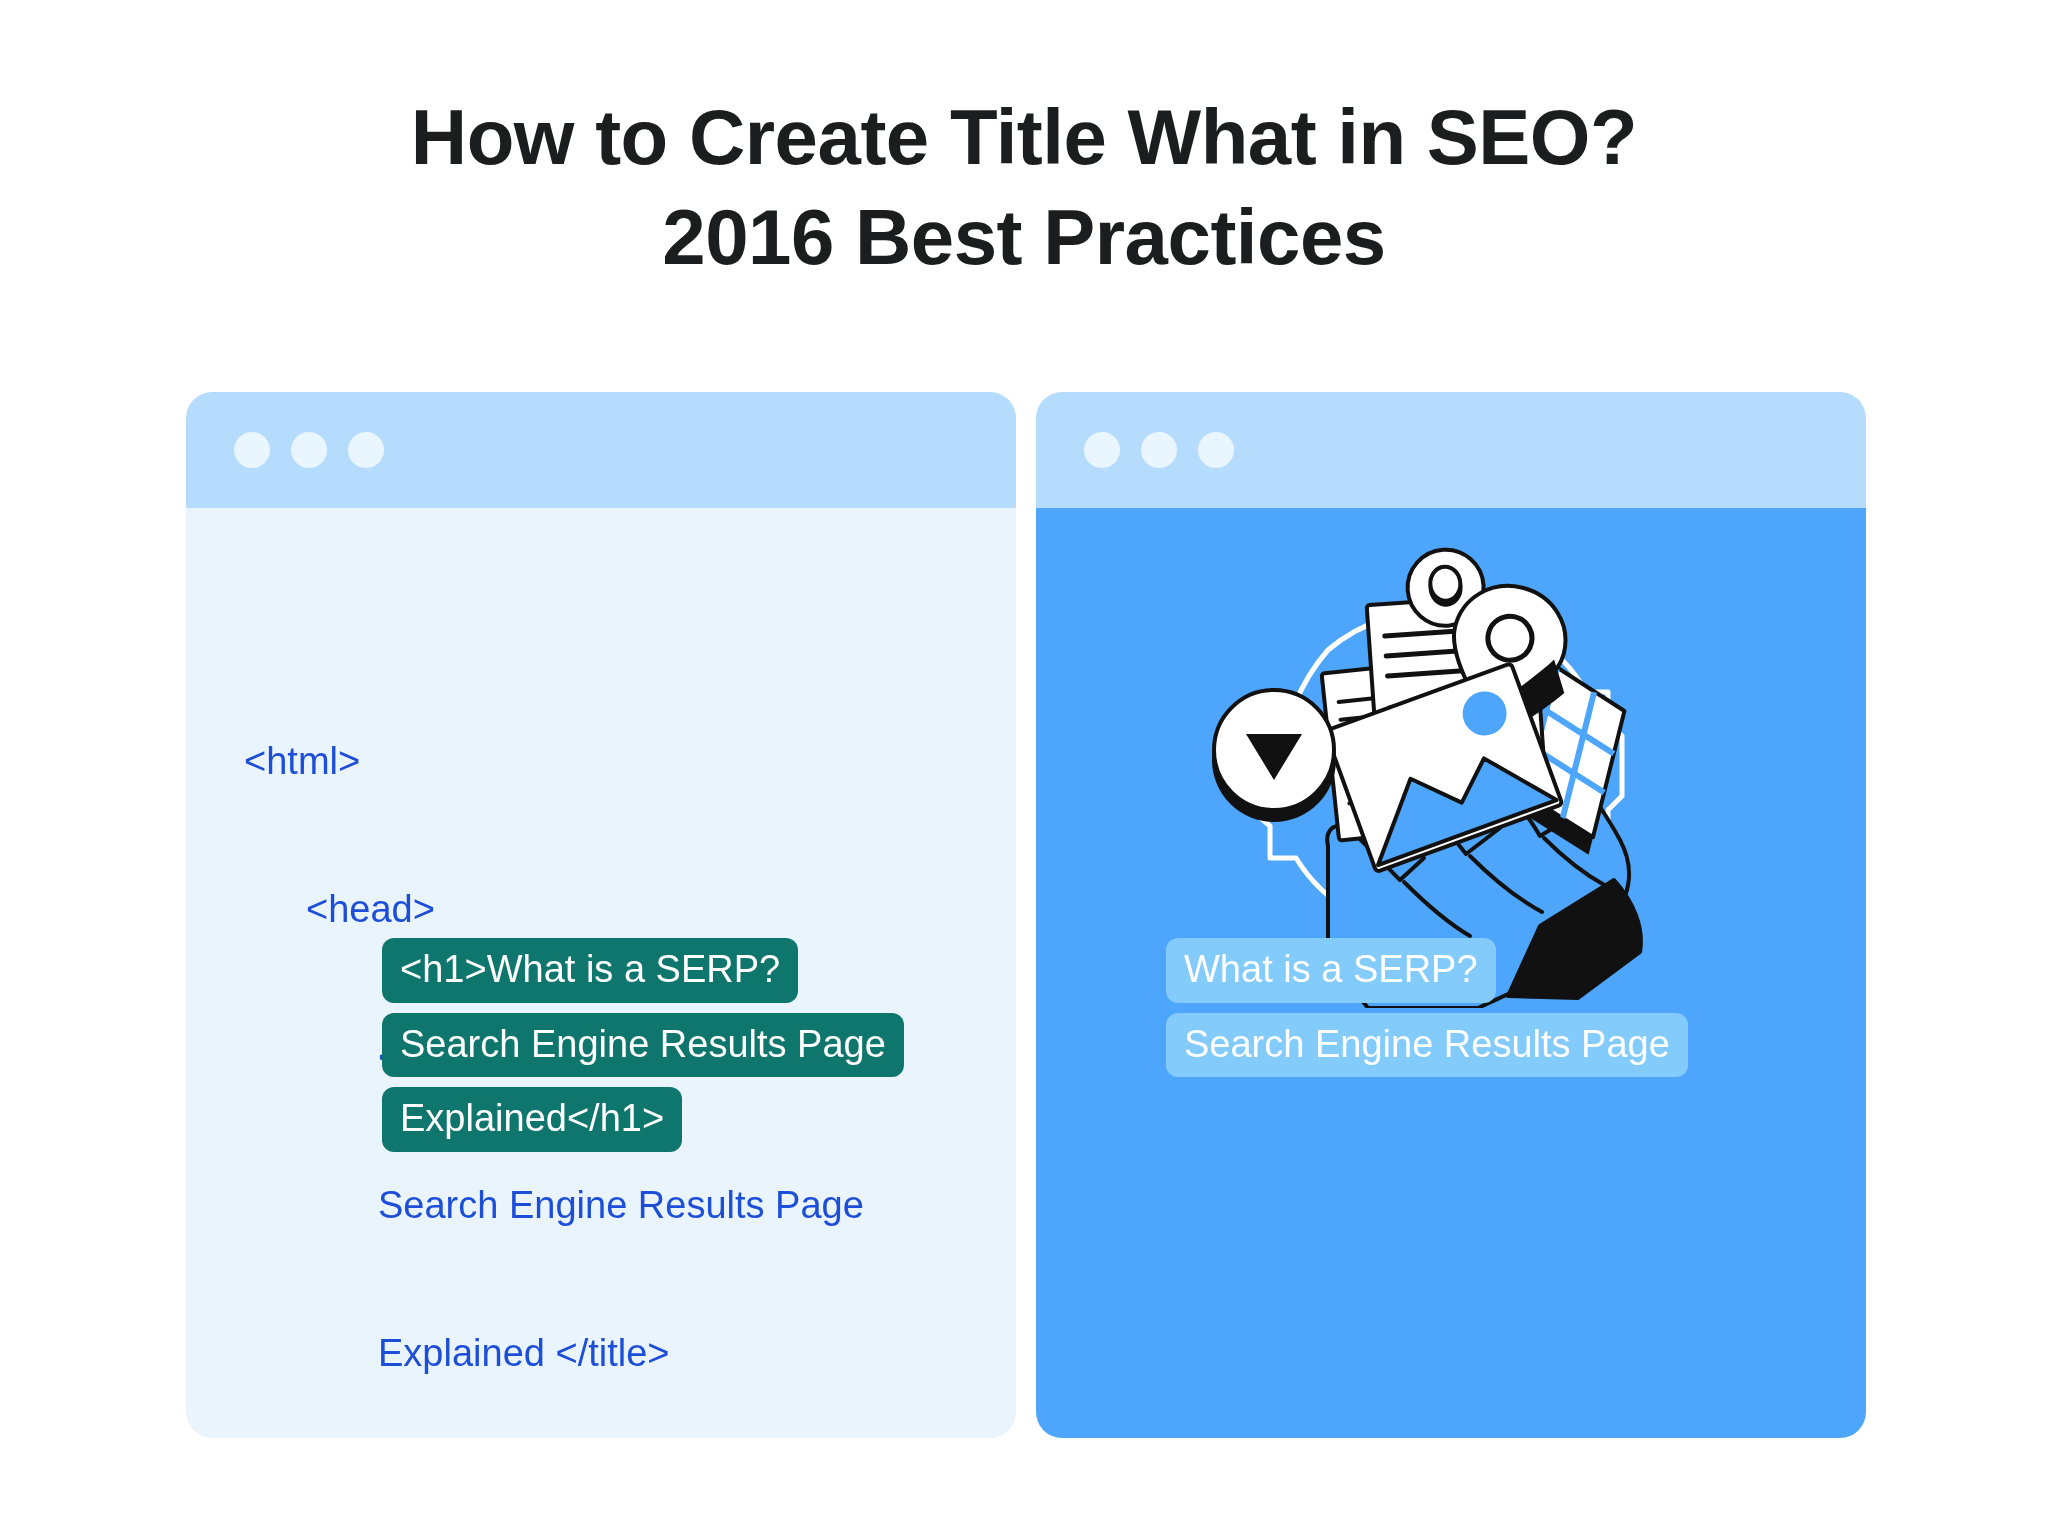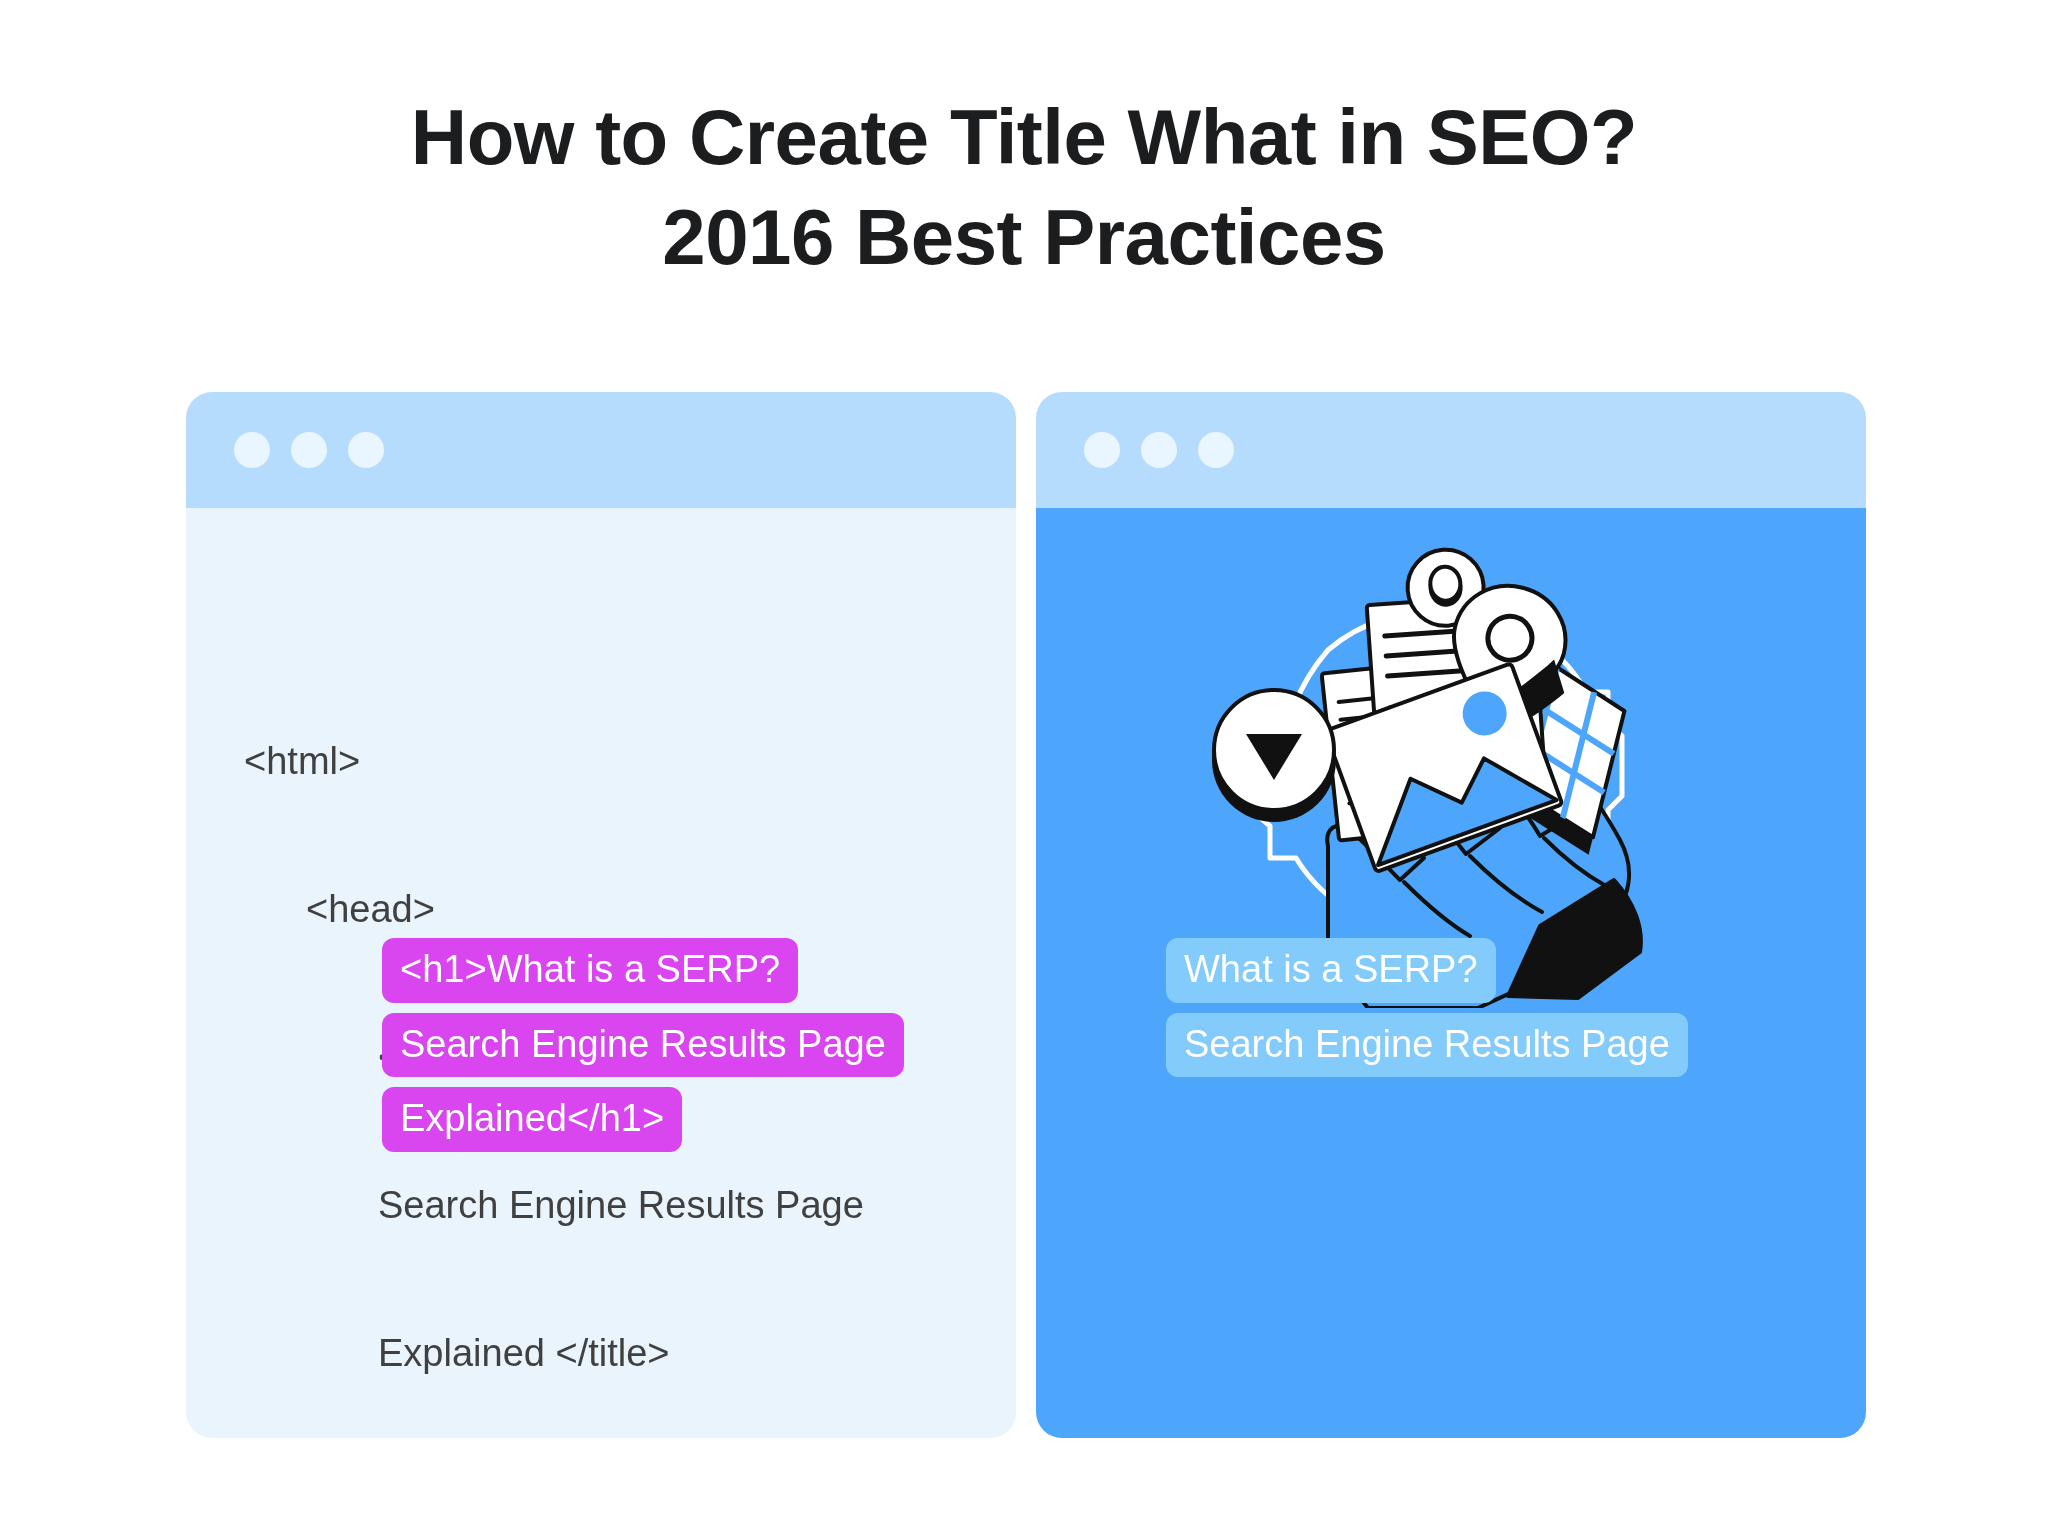--- a/index.html
+++ b/index.html
@@ -79,21 +79,21 @@
   }
 
   
   .panel-left .panel-body { background: #eaf4fd; }
 
   .code-block {
     position: absolute;
     left: 58px;
     top: 130px;
     width: 720px;
-    color: #404040;
+    color: #1d4ed8;
     font-family: "Liberation Sans", sans-serif;
     font-size: 38px;
     line-height: 1.30;
     white-space: pre-wrap;
   }
   .code-line { display: block; }
   .indent-1 { padding-left: 62px; }
   .indent-2 { padding-left: 134px; }
 
   .pill-stack {
@@ -109,21 +109,21 @@
   .pill {
     display: inline-block;
     border-radius: 12px;
     padding: 7px 18px 9px 18px;
     color: #ffffff;
     font-family: "Liberation Sans", sans-serif;
     font-size: 38px;
     line-height: 1.28;
     white-space: nowrap;
   }
-  .panel-left .pill { background: #d946ef; }
+  .panel-left .pill { background: #0f766e; }
 
   
   .panel-right .panel-body { background: #4da6fb; }
   .panel-right .pill-stack { left: 130px; }
   .panel-right .pill { background: #83cbfb; }
 
   
   .illustration {
     position: absolute;
     left: 142px;

